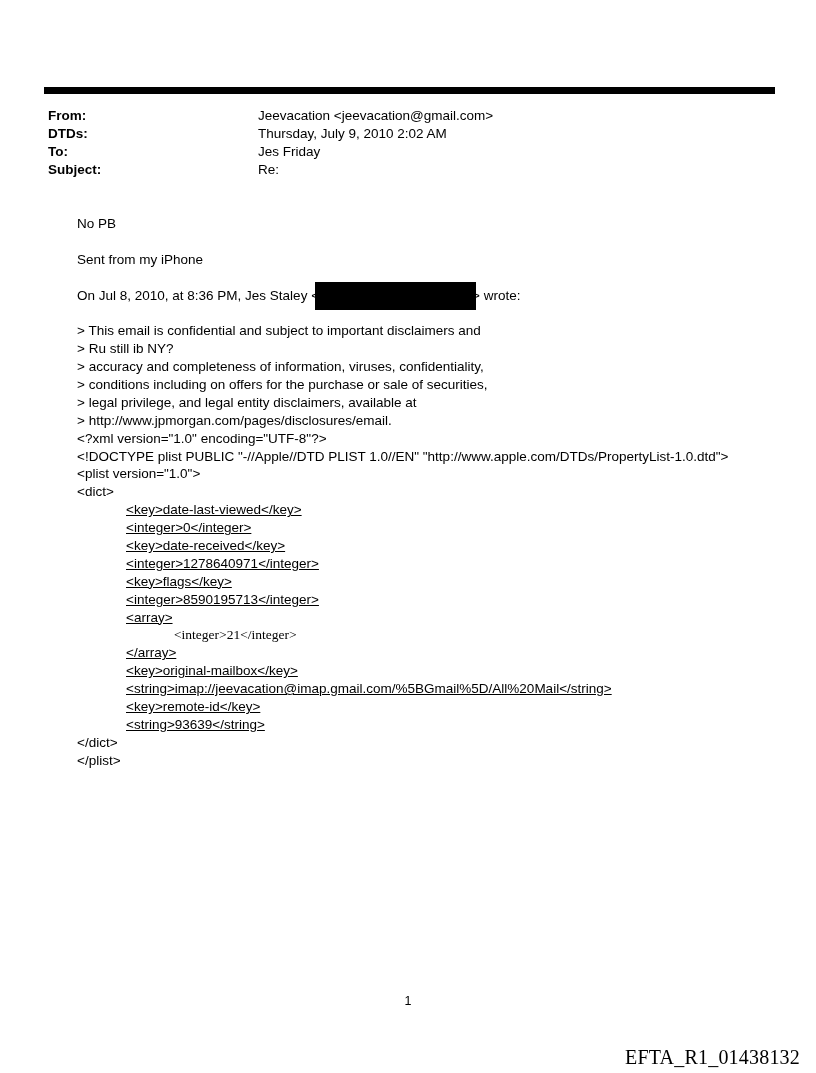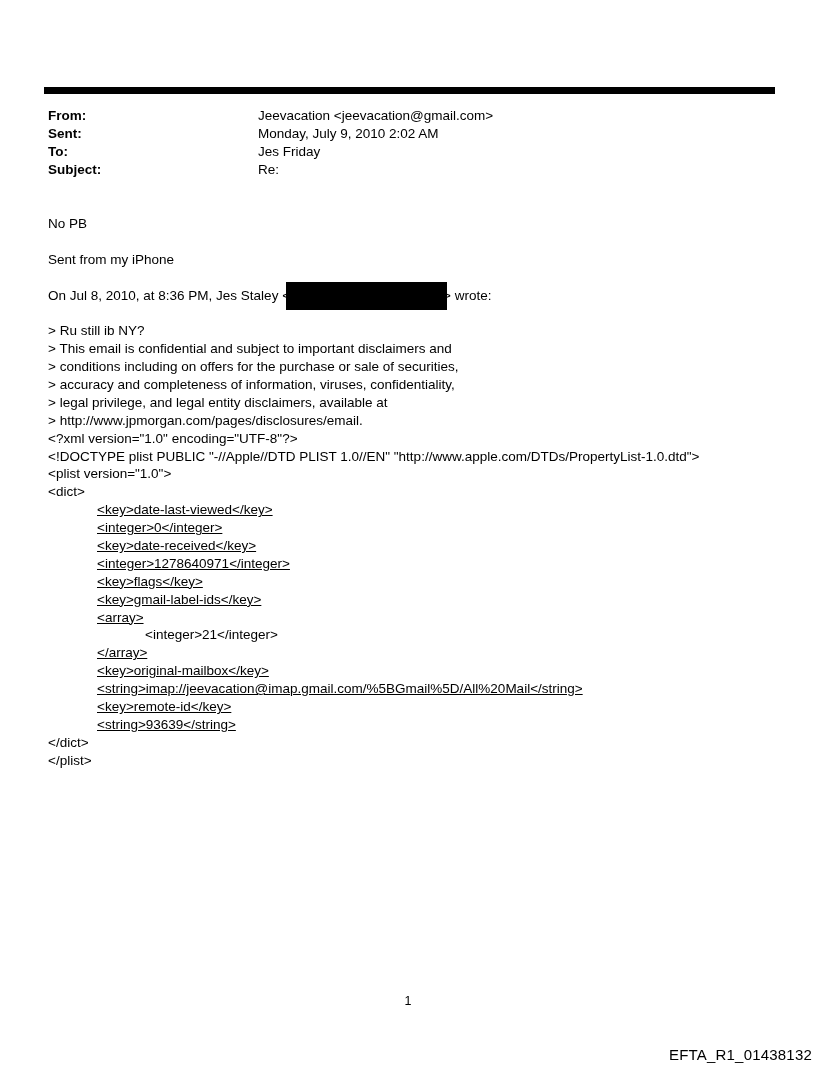--- a/index.html
+++ b/index.html
@@ -44,23 +44,24 @@
     position: absolute;
     left: 48px;
     top: 215px;
     right: 12px;
     font-size: 13.5px;
     line-height: 17.9px;
   }
   .line {
     height: 17.9px;
     white-space: pre;
+    margin-left: 29px;
   }
   .indent-1 { padding-left: 49px; text-decoration: underline; }
-  .indent-2 { padding-left: 97px; }
+  .indent-2 { padding-left: 97px; font-family: Liberation Serif, serif; }
   .attribution {
     display: flex;
     align-items: center;
     white-space: pre;
   }
   .redaction {
     display: inline-block;
     width: 161px;
     height: 28px;
     background: #000000;
@@ -72,40 +73,41 @@
     position: absolute;
     left: 0;
     top: 994px;
     width: 100%;
     text-align: center;
     font-size: 12.5px;
   }
   .bates {
     position: absolute;
     top: 1046px;
-    right: 4px;
-    font-size: 15px;
+    right: 16px;
+    font-size: 20px;
     letter-spacing: 0.2px;
+    font-family: Liberation Serif, serif;
   }
 </style>
 </head>
 <body>
 
 <div class="page">
 
   <div class="top-bar"></div>
 
   <div class="header">
     <div class="hrow">
       <span class="hlabel">From:</span>
       <span class="hvalue">Jeevacation &lt;jeevacation@gmail.com&gt;</span>
     </div>
     <div class="hrow">
-      <span class="hlabel">Sent:</span>
-      <span class="hvalue">Monday, July 9, 2010 2:02 AM</span>
+      <span class="hlabel">DTDs:</span>
+      <span class="hvalue">Thursday, July 9, 2010 2:02 AM</span>
     </div>
     <div class="hrow">
       <span class="hlabel">To:</span>
       <span class="hvalue">Jes Friday</span>
     </div>
     <div class="hrow">
       <span class="hlabel">Subject:</span>
       <span class="hvalue">Re:</span>
     </div>
   </div>
@@ -115,36 +117,36 @@
     <div class="line"></div>
     <div class="line">Sent from my iPhone</div>
     <div class="line"></div>
     <div class="line attribution">
       <span>On Jul 8, 2010, at 8:36 PM, Jes Staley &lt;</span>
       <span class="redaction"></span>
       <span class="attr-after">&gt; wrote:</span>
     </div>
     <div class="line"></div>
     <div id="lines-host">
+        <div class="line">&gt; This email is confidential and subject to important disclaimers and</div>
         <div class="line">&gt; Ru still ib NY?</div>
-        <div class="line">&gt; This email is confidential and subject to important disclaimers and</div>
+        <div class="line">&gt; accuracy and completeness of information, viruses, confidentiality,</div>
         <div class="line">&gt; conditions including on offers for the purchase or sale of securities,</div>
-        <div class="line">&gt; accuracy and completeness of information, viruses, confidentiality,</div>
         <div class="line">&gt; legal privilege, and legal entity disclaimers, available at</div>
         <div class="line">&gt; http://www.jpmorgan.com/pages/disclosures/email.</div>
         <div class="line">&lt;?xml version="1.0" encoding="UTF-8"?&gt;</div>
         <div class="line">&lt;!DOCTYPE plist PUBLIC "-//Apple//DTD PLIST 1.0//EN" "http://www.apple.com/DTDs/PropertyList-1.0.dtd"&gt;</div>
         <div class="line">&lt;plist version="1.0"&gt;</div>
         <div class="line">&lt;dict&gt;</div>
         <div class="line indent-1">&lt;key&gt;date-last-viewed&lt;/key&gt;</div>
         <div class="line indent-1">&lt;integer&gt;0&lt;/integer&gt;</div>
         <div class="line indent-1">&lt;key&gt;date-received&lt;/key&gt;</div>
         <div class="line indent-1">&lt;integer&gt;1278640971&lt;/integer&gt;</div>
         <div class="line indent-1">&lt;key&gt;flags&lt;/key&gt;</div>
-        <div class="line indent-1">&lt;key&gt;gmail-label-ids&lt;/key&gt;</div>
+        <div class="line indent-1">&lt;integer&gt;8590195713&lt;/integer&gt;</div>
         <div class="line indent-1">&lt;array&gt;</div>
         <div class="line indent-2">&lt;integer&gt;21&lt;/integer&gt;</div>
         <div class="line indent-1">&lt;/array&gt;</div>
         <div class="line indent-1">&lt;key&gt;original-mailbox&lt;/key&gt;</div>
         <div class="line indent-1">&lt;string&gt;imap://jeevacation@imap.gmail.com/%5BGmail%5D/All%20Mail&lt;/string&gt;</div>
         <div class="line indent-1">&lt;key&gt;remote-id&lt;/key&gt;</div>
         <div class="line indent-1">&lt;string&gt;93639&lt;/string&gt;</div>
         <div class="line">&lt;/dict&gt;</div>
         <div class="line">&lt;/plist&gt;</div>
       </div>

